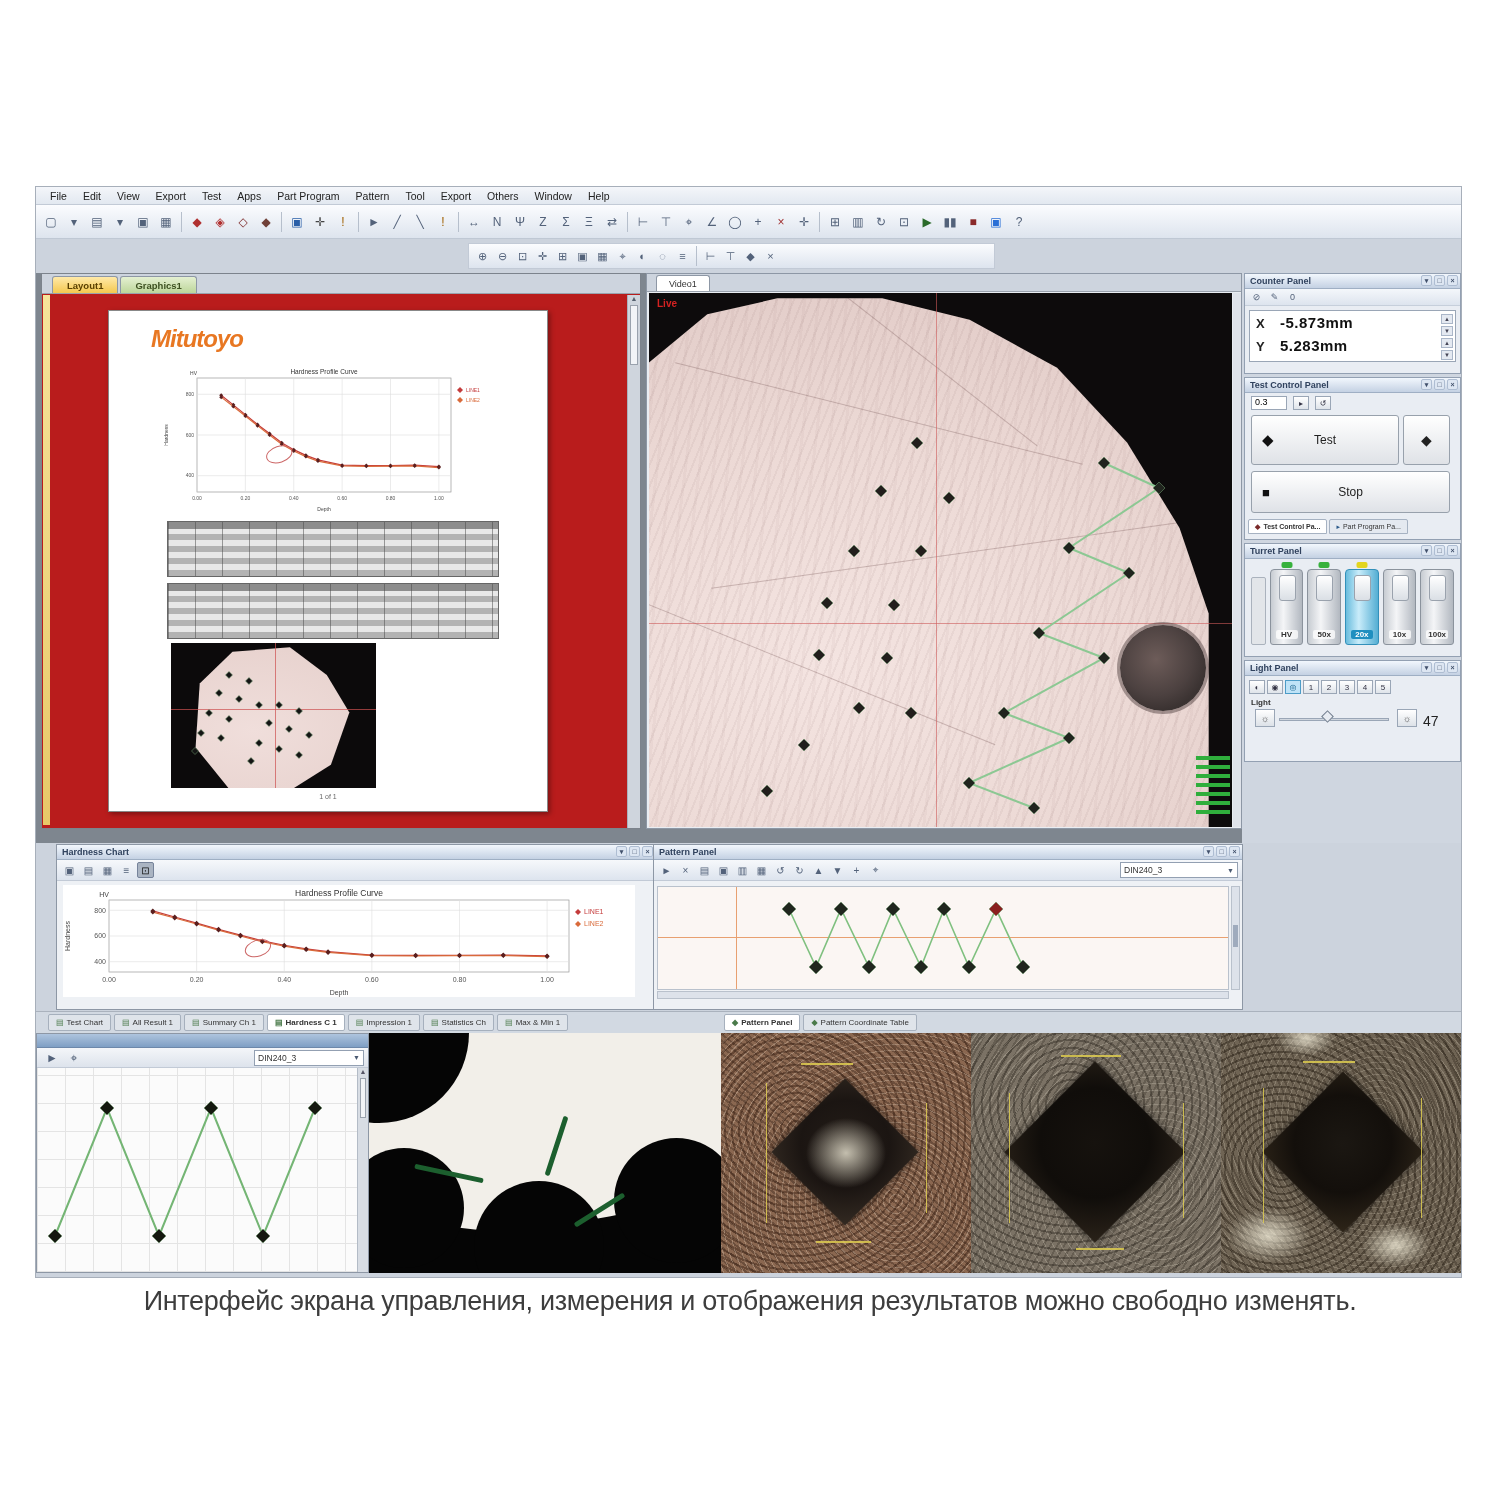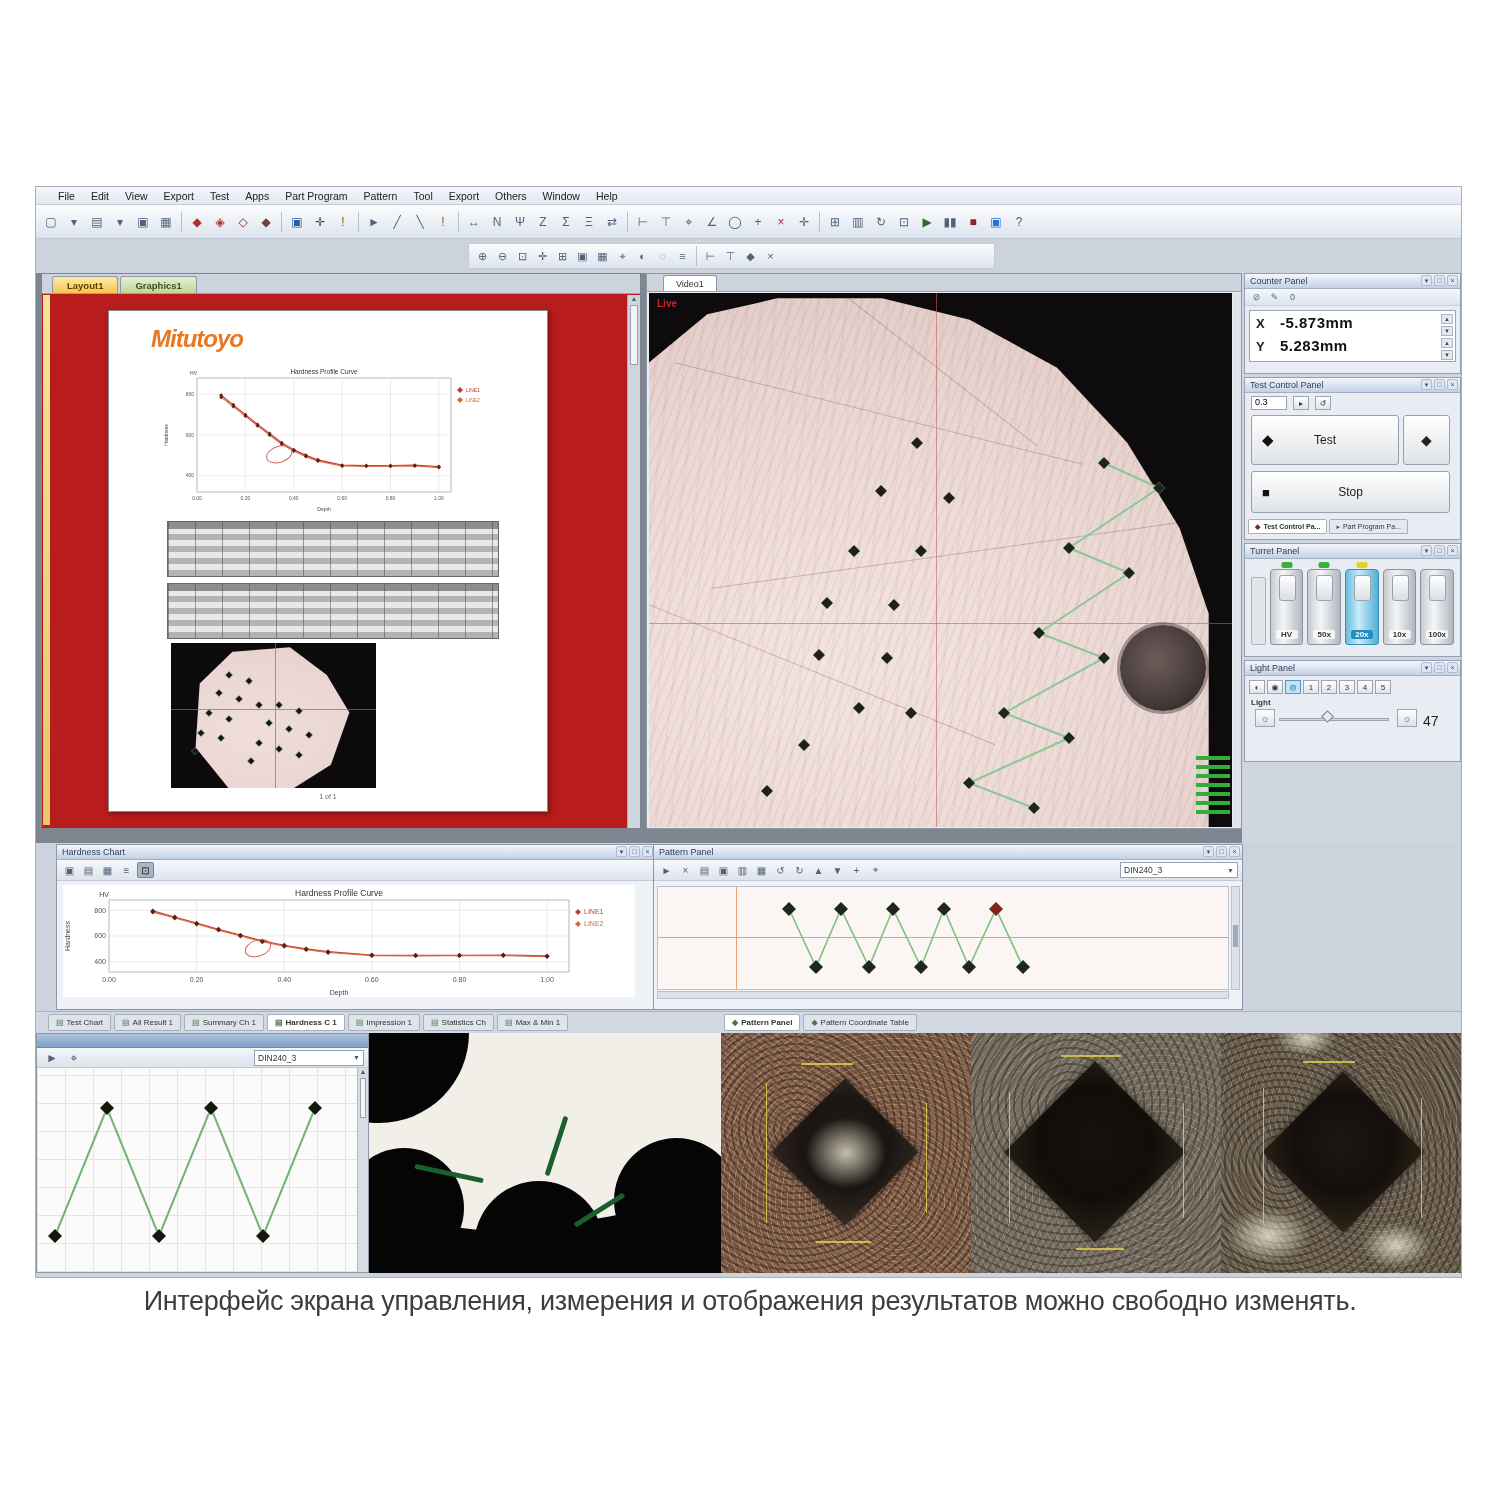--- a/index.html
+++ b/index.html
@@ -1,33 +1,33 @@
 <!DOCTYPE html>
 <html><head>
 <meta charset="utf-8">
 <style>
 *{margin:0;padding:0;box-sizing:border-box}
 html,body{width:1500px;height:1500px;background:#fff;font-family:"Liberation Sans",sans-serif;overflow:hidden}
 .abs{position:absolute}
 #root{position:absolute;left:0;top:0;width:1500px;height:1500px}
 .app{left:35px;top:186px;width:1427px;height:1092px;background:#ccd3dd;border:1px solid #a7afba;overflow:hidden}
 
-.menubar{left:0;top:0;width:100%;height:18px;background:linear-gradient(#f4f6fa,#e2e8f0);border-bottom:1px solid #c2cad6;display:flex;align-items:center;padding-left:15px;gap:2px}
+.menubar{left:0;top:0;width:100%;height:18px;background:linear-gradient(#f4f6fa,#e2e8f0);border-bottom:1px solid #c2cad6;display:flex;align-items:center;padding-left:7px;gap:2px}
 .mi{font-size:10.5px;color:#222;padding:1px 7px;cursor:default}
 .toolbar{background:linear-gradient(#fbfcfe,#dde4ee);border-bottom:1px solid #bfc8d4;display:flex;align-items:center;padding:2px 4px;gap:1px}
 .t1{left:0;top:18px;width:100%;height:34px}
 .t2{left:432px;top:56px;width:527px;height:26px;border:1px solid #c2cad6}
 .icon{width:22px;height:22px;display:inline-flex;align-items:center;justify-content:center;font-size:12px;color:#53627a;border:1px solid transparent;border-radius:2px;background:transparent}
 .t2 .icon{width:19px;height:19px;font-size:11px}
 .sep{width:1px;height:20px;background:#b6bfcc;margin:0 3px}
 .combo{height:16px;background:#fff;border:1px solid #93a0b2;font-size:8.5px;color:#333;display:inline-flex;align-items:center;justify-content:space-between;padding:0 3px;gap:4px}
 .combo .dd{color:#4a5a72;font-size:7px}
 
 .win{background:#eef1f5;border:1px solid #8d97a5}
-.tbx{height:15px;background:linear-gradient(#f2f7fd,#c4d1e3);border-bottom:1px solid #9fafc4;font-size:9px;font-weight:normal;color:#30425e;display:flex;align-items:center;padding:0 5px;position:relative}
+.tbx{height:15px;background:linear-gradient(#f2f7fd,#c4d1e3);border-bottom:1px solid #9fafc4;font-size:9px;font-weight:bold;color:#30425e;display:flex;align-items:center;padding:0 5px;position:relative}
 .tbtns{position:absolute;right:2px;top:1px;display:flex;gap:2px}
 .tbtns span{width:11px;height:11px;font-size:7px;line-height:10px;text-align:center;color:#41506b;background:#dde6f2;border:1px solid #aebdd2;border-radius:2px}
 .workbg{left:0;top:86px;width:1427px;height:570px;background:#7e868f}
 
 .lpanel{left:5px;top:86px;width:600px;height:556px;background:#b91c1c;border:1px solid #7c838c}
 .ltabs{left:0;top:0;width:100%;height:20px;background:#cdd4de;display:flex;align-items:flex-end;padding-left:10px;gap:2px;border-bottom:1px solid #9aa2ad}
 .ltab{height:17px;padding:0 14px;font-size:9.5px;font-weight:bold;display:flex;align-items:center;border:1px solid #8d97a5;border-bottom:none;border-radius:3px 3px 0 0}
 .ltab.sel{background:linear-gradient(#ffe9a8,#f4c84f);color:#5a4000}
 .ltab.alt{background:linear-gradient(#e4f0d2,#bcd69a);color:#3c5020}
 .lyellow{left:1px;top:21px;width:7px;height:530px;background:linear-gradient(#f6e49a,#e8c868)}
@@ -36,21 +36,21 @@
 .rchart{left:52px;top:50px;width:344px;height:152px}
 .rtable{left:58px;top:210px;width:332px;height:56px;border:1px solid #666;background:repeating-linear-gradient(180deg,#b3b3b3 0 6px,#e8e8e8 6px 12px);position:absolute}
 .rtable::after{content:"";position:absolute;inset:0;background:repeating-linear-gradient(90deg,rgba(70,70,70,.5) 0 1px,transparent 1px 27px)}
 .rtable::before{content:"";position:absolute;left:0;top:0;right:0;height:7px;background:#8d8d8d}
 .rimg{left:62px;top:332px;width:205px;height:145px;background:#0c0a0b;overflow:hidden}
 .minispec{position:absolute;inset:0;background:radial-gradient(110% 95% at 40% 60%,#f0dedb 0%,#e8d3cf 60%,#dfc6c2 100%);clip-path:polygon(30% 6%,58% 3%,76% 22%,87% 48%,78% 84%,60% 100%,28% 100%,12% 72%,14% 28%)}
 .pfoot{left:0;top:482px;width:100%;text-align:center;font-size:7px;color:#666}
 .lscroll{left:585px;top:21px;width:13px;height:533px;background:#cfd5dd;border-left:1px solid #aab2bd;font-size:7px;color:#55606e;text-align:center}
 
 .vpanel{left:610px;top:86px;width:596px;height:556px;background:#e9edf2;border:1px solid #8d97a5}
-.vtabs{height:18px;background:#cdd4de;display:flex;align-items:flex-end;padding-left:16px;border-bottom:1px solid #9aa2ad}
+.vtabs{height:18px;background:#cdd4de;display:flex;align-items:flex-end;padding-left:9px;border-bottom:1px solid #9aa2ad}
 .vtab{height:16px;padding:0 12px;font-size:9px;background:#fff;border:1px solid #8d97a5;border-bottom:none;border-radius:3px 3px 0 0;display:flex;align-items:center;color:#333}
 .video{left:2px;top:19px;width:583px;height:534px;background:#0d0b0c;overflow:hidden}
 .vscroll{left:586px;top:19px;width:8px;height:534px;background:#dfe3ea}
 .spec{position:absolute;inset:0;background:radial-gradient(120% 95% at 30% 70%,#f4e4e1 0%,#ecd9d5 45%,#e3cdc9 75%,#dbc4c0 100%);clip-path:polygon(0 13%,10% 4%,22% 1%,40% 1%,55% 5%,70% 14%,82% 28%,91% 44%,96% 60%,96% 100%,0 100%)}
 .spec .tex{position:absolute;inset:0;background:repeating-linear-gradient(112deg,rgba(95,60,60,.06) 0 2px,transparent 2px 8px),repeating-linear-gradient(97deg,rgba(125,85,85,.05) 0 3px,transparent 3px 14px)}
 .scratch{position:absolute;height:1px;background:rgba(110,75,75,.3)}
 .hole{left:471px;top:332px;width:86px;height:86px;border-radius:50%;background:radial-gradient(circle at 42% 40%,#6d5c59 0%,#4c4140 50%,#3a3231 72%,#5e524f 100%);box-shadow:0 0 0 3px rgba(70,55,55,.45)}
 .chv{top:0;bottom:0;width:1px;background:rgba(205,90,90,.6)}
 .chh{left:0;right:0;height:1px;background:rgba(205,90,90,.6)}
 .sbar{position:absolute;width:34px;height:4px;background:#2fae3c}

